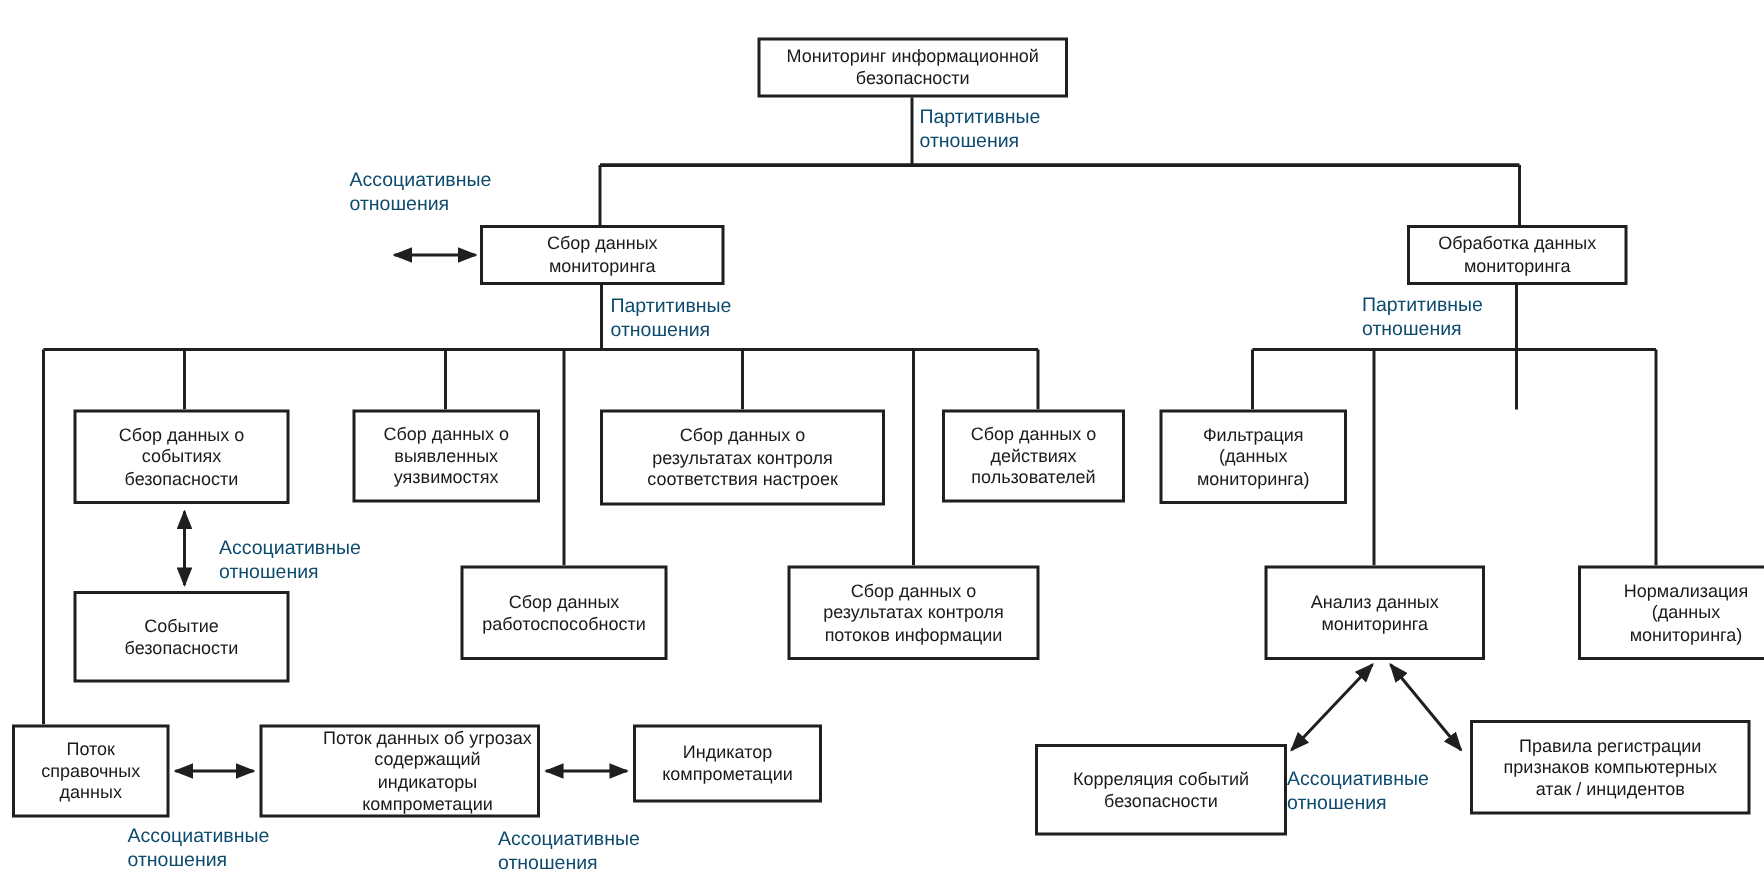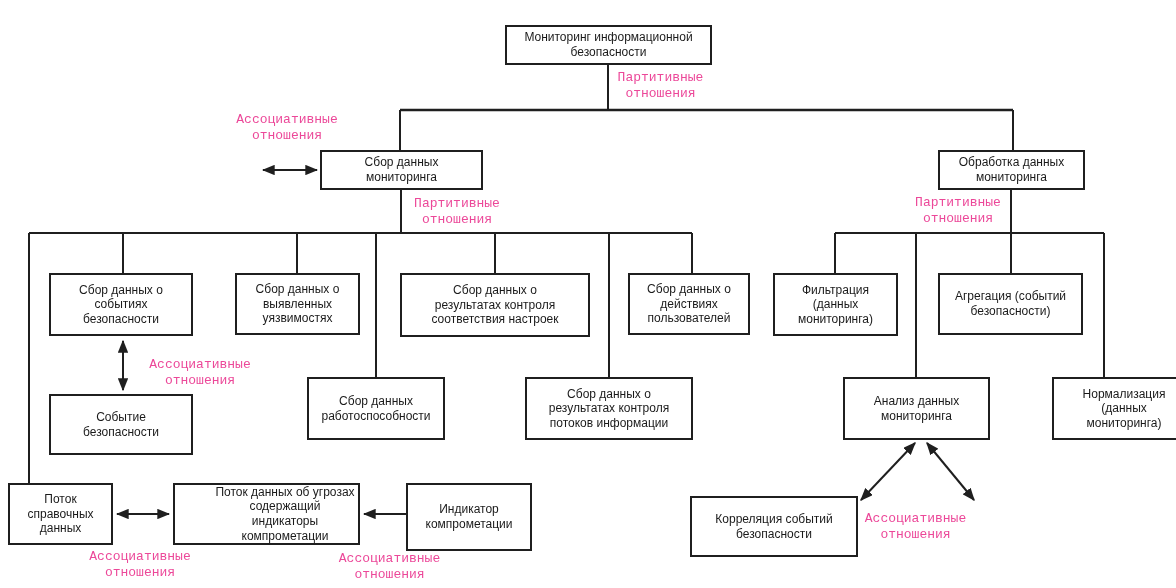--- a/index.html
+++ b/index.html
@@ -9,22 +9,22 @@
   }
   .wires{position:absolute;left:0;top:0;width:1176px;height:588px;}
   .node{
     position:absolute;box-sizing:border-box;background:#ffffff;
     border:2px solid #1f1f1f;
     display:flex;align-items:center;justify-content:center;
     text-align:center;font-size:12px;line-height:1.22;
     white-space:pre-line;padding:2px 3px;
   }
   .elabel{
-    position:absolute;text-align:center;font-size:13px;line-height:1.25;
-    white-space:pre-line;color:#ec4899;font-family:Liberation Mono, monospace;
+    position:absolute;font-size:13px;line-height:1.25;
+    white-space:pre-line;color:#0c4a6e;
   }
   .wire{stroke:#1f1f1f;stroke-width:2;fill:none;}
   .wire-thick{stroke:#1f1f1f;stroke-width:2.5;fill:none;}
   .arrow{stroke:#1f1f1f;stroke-width:2;fill:none;}
 </style>
 </head>
 <body>
 
 <div class="canvas">
 
@@ -80,22 +80,20 @@
 уязвимостях</div>
   <div class="node" style="left:400px;top:273px;width:190px;height:64px;">Сбор данных о
 результатах контроля
 соответствия настроек</div>
   <div class="node" style="left:628px;top:273px;width:122px;height:62px;">Сбор данных о
 действиях
 пользователей</div>
   <div class="node" style="left:773px;top:273px;width:125px;height:63px;">Фильтрация
 (данных
 мониторинга)</div>
-  <div class="node" style="left:938px;top:273px;width:145px;height:62px;">Агрегация (событий
-безопасности)</div>
 
   <div class="node" style="left:307px;top:377px;width:138px;height:63px;">Сбор данных
 работоспособности</div>
   <div class="node" style="left:525px;top:377px;width:168px;height:63px;">Сбор данных о
 результатах контроля
 потоков информации</div>
   <div class="node" style="left:843px;top:377px;width:147px;height:63px;">Анализ данных
 мониторинга</div>
   <div class="node" style="left:1042px;top:377px;width:144px;height:63px;margin-left:10px;">Нормализация
 (данных
@@ -103,24 +101,27 @@
 
   <div class="node" style="left:49px;top:394px;width:144px;height:61px;">Событие
 безопасности</div>
 
   <div class="node" style="left:8px;top:483px;width:105px;height:62px;">Поток
 справочных
 данных</div>
   <div class="node" style="left:173px;top:483px;width:187px;height:62px;padding-left:40px;">Поток данных об угрозах
 содержащий индикаторы
 компрометации</div>
-  <div class="node" style="left:406px;top:483px;width:126px;height:68px;">Индикатор
+  <div class="node" style="left:422px;top:483px;width:126px;height:52px;">Индикатор
 компрометации</div>
   <div class="node" style="left:690px;top:496px;width:168px;height:61px;">Корреляция событий
 безопасности</div>
+  <div class="node" style="left:980px;top:480px;width:187px;height:63px;">Правила регистрации
+признаков компьютерных
+атак / инцидентов</div>
 
   <div class="elabel" style="left:613px;top:70px;width:95px;">Партитивные
 отношения</div>
   <div class="elabel" style="left:233px;top:112px;width:108px;">Ассоциативные
 отношения</div>
   <div class="elabel" style="left:407px;top:196px;width:100px;">Партитивные
 отношения</div>
   <div class="elabel" style="left:908px;top:195px;width:100px;">Партитивные
 отношения</div>
   <div class="elabel" style="left:146px;top:357px;width:108px;">Ассоциативные

